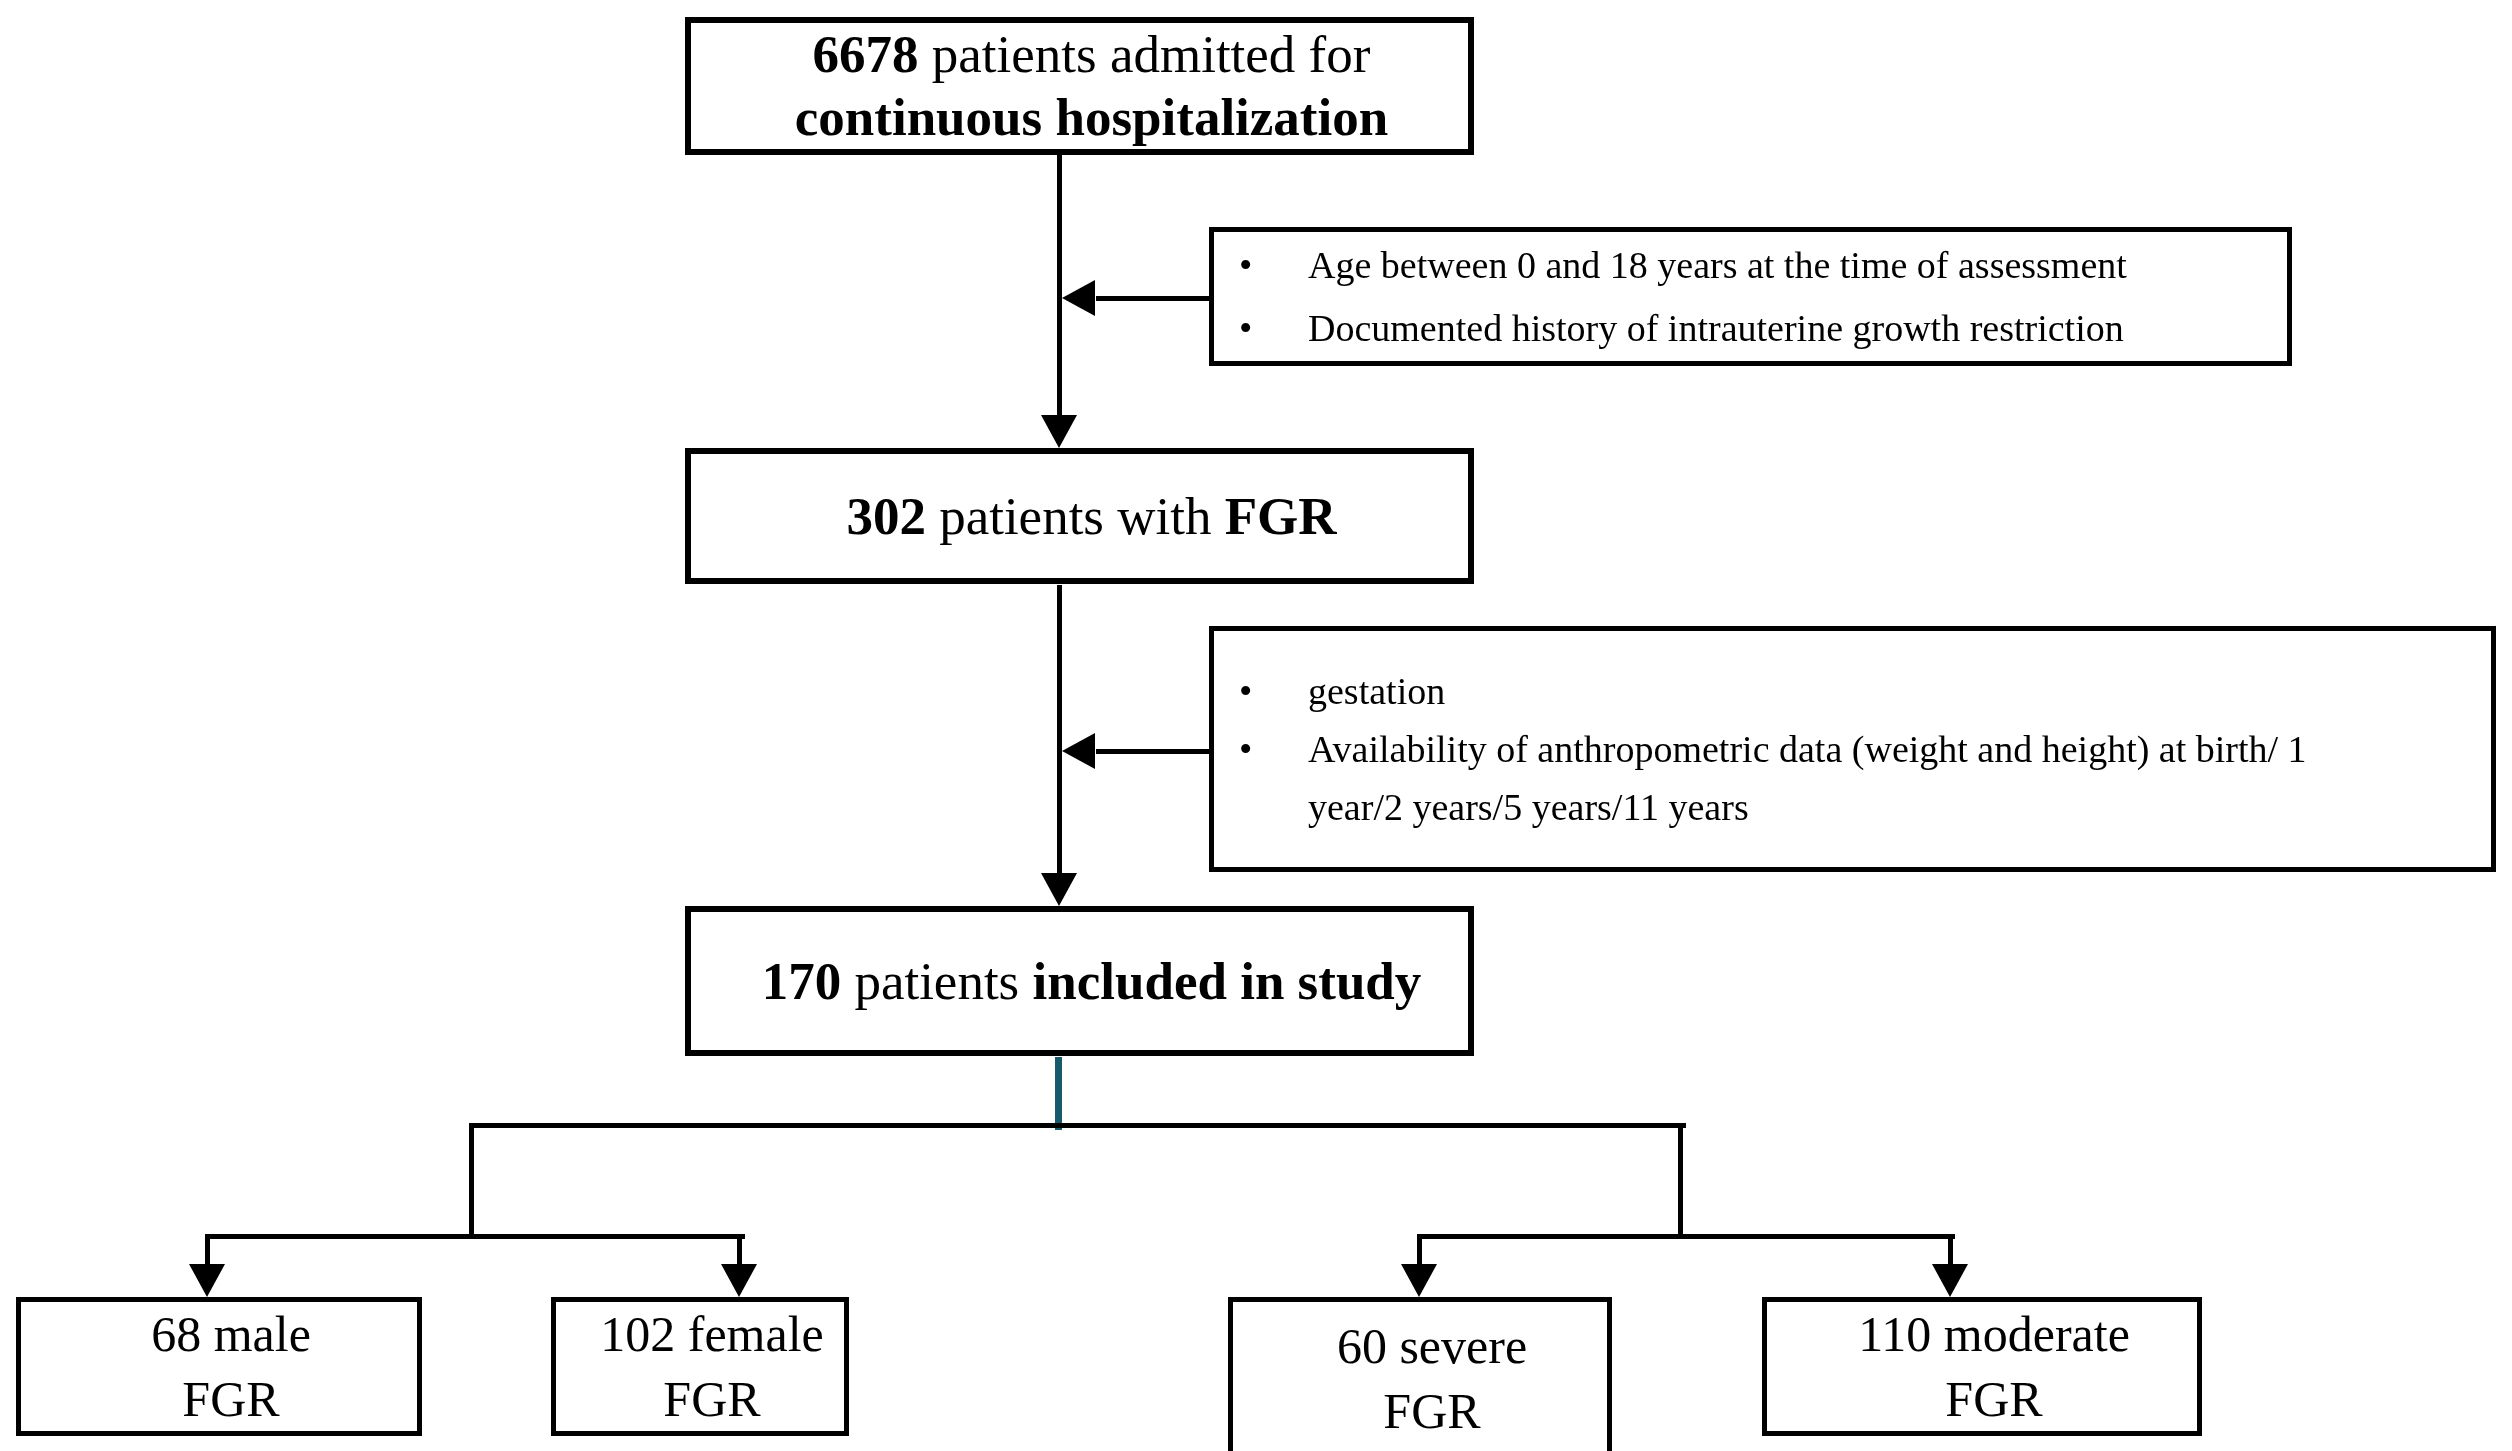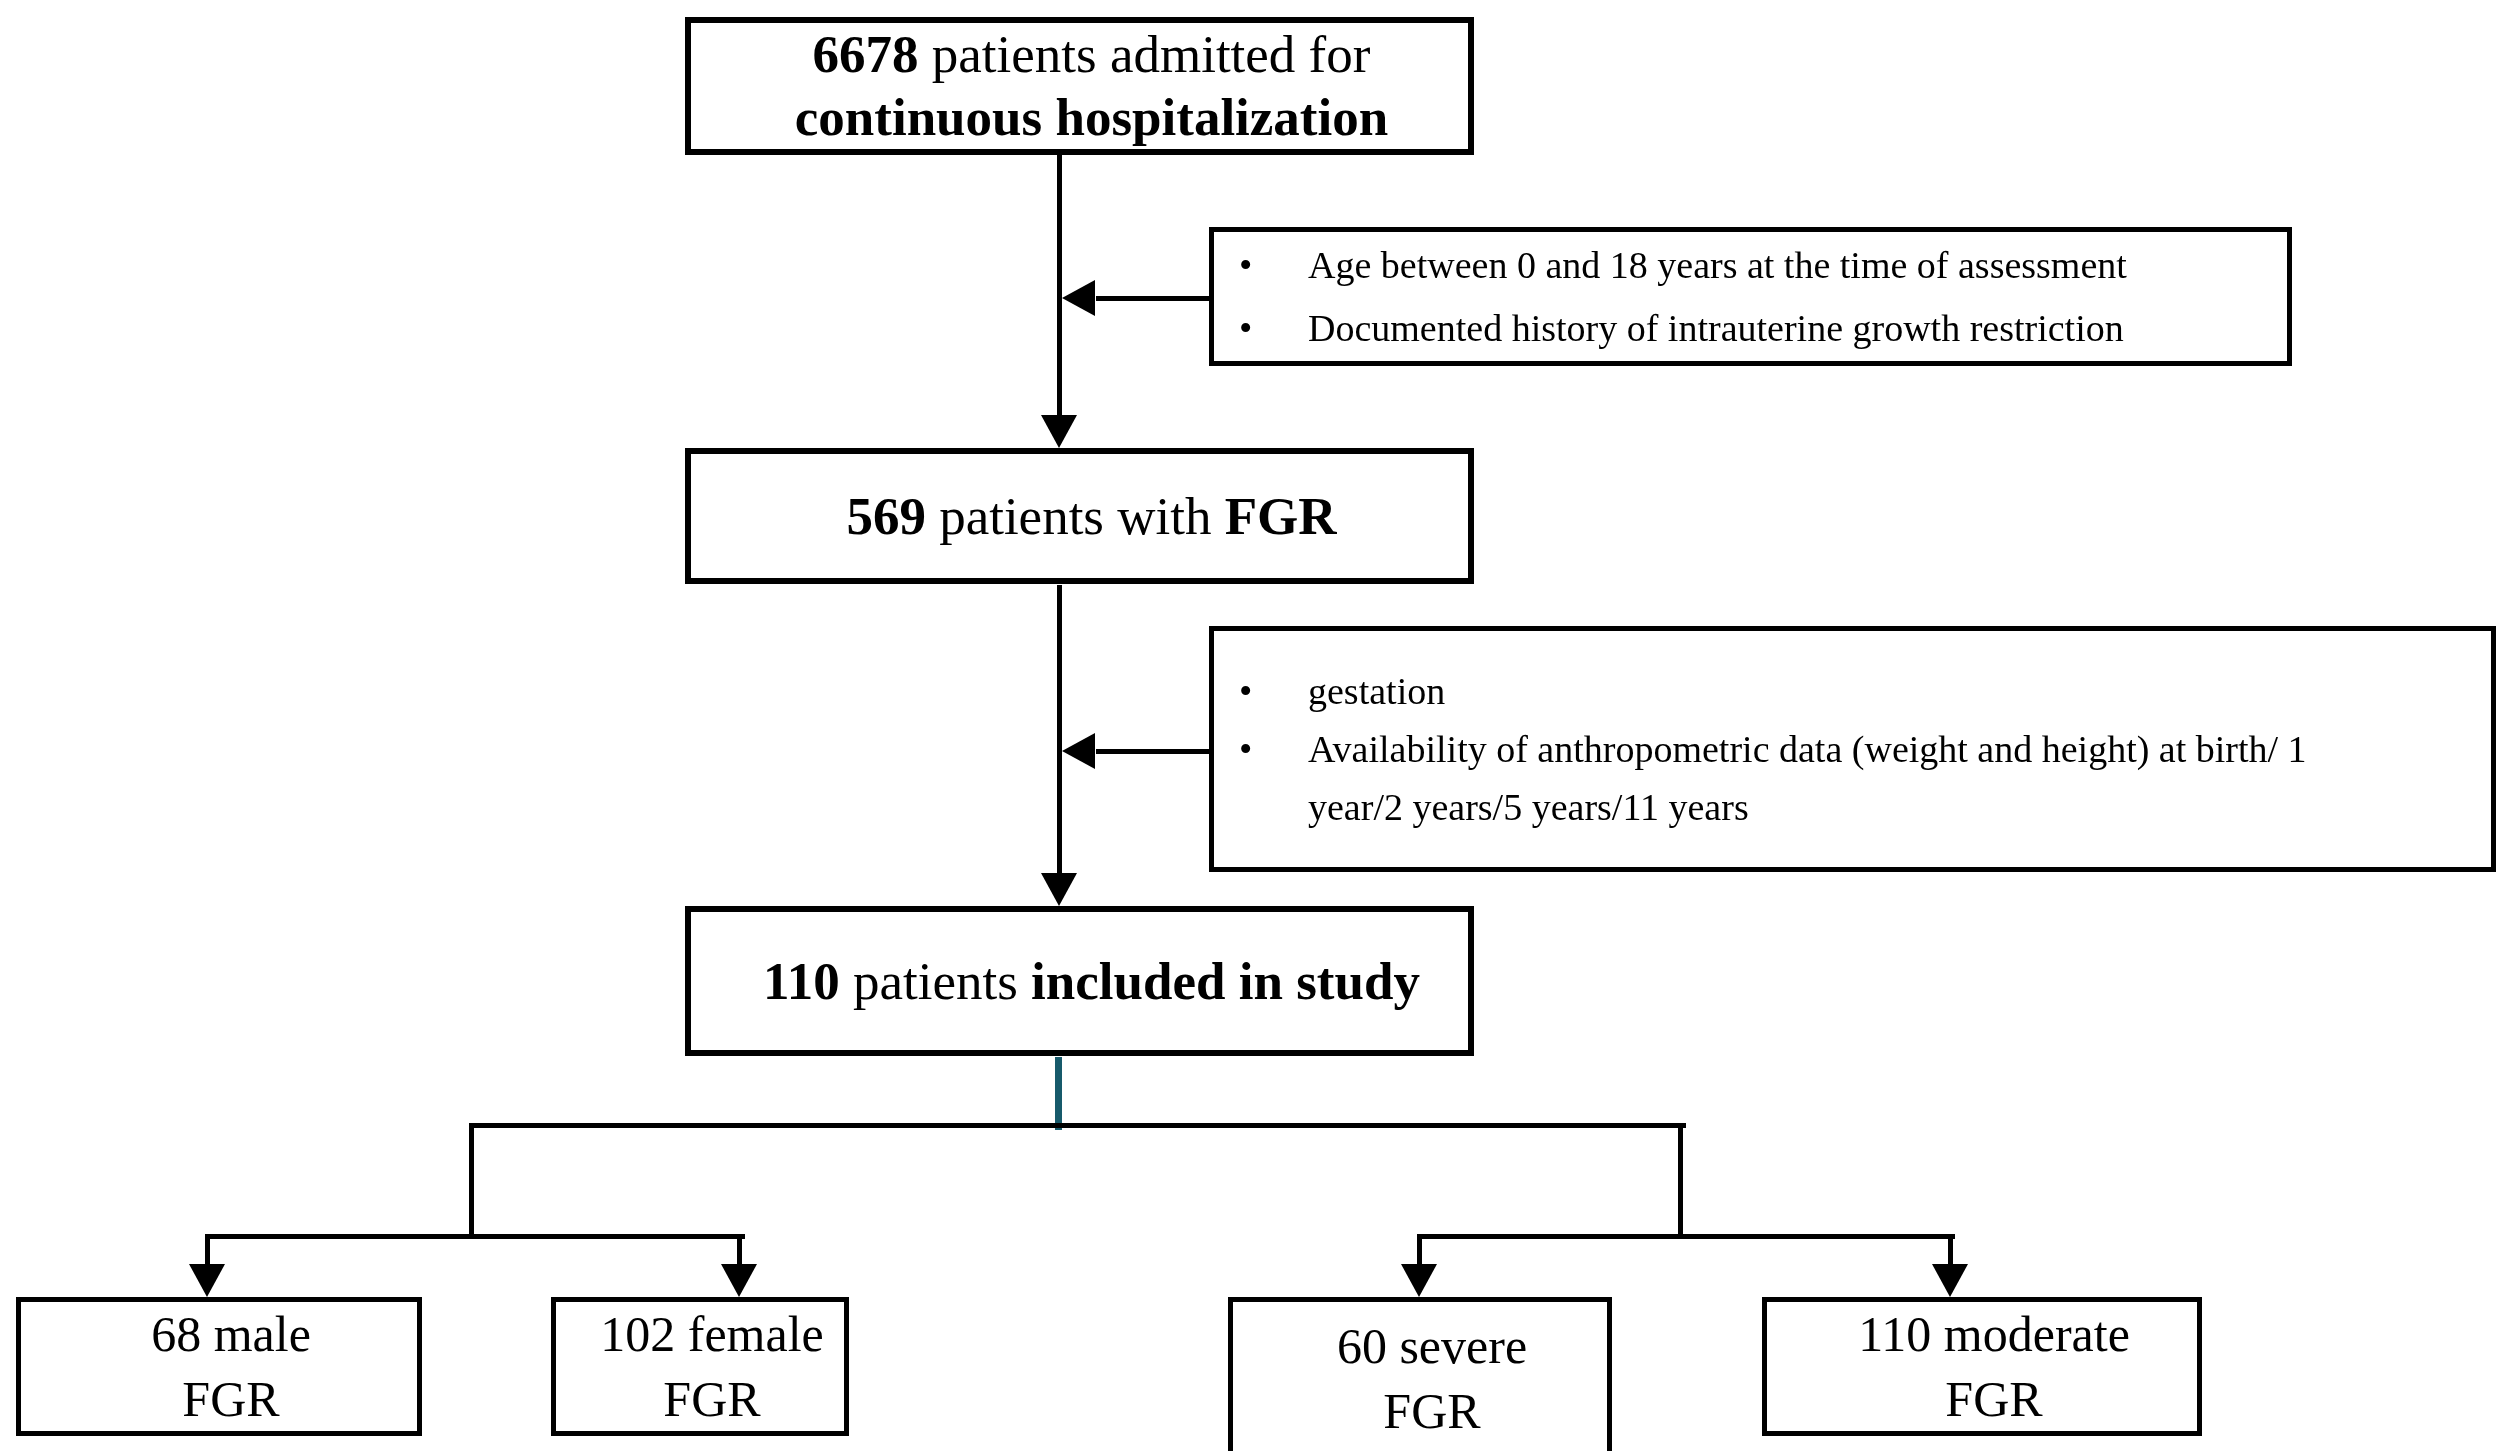--- a/index.html
+++ b/index.html
@@ -86,21 +86,21 @@
     <div class="bullet-item">
       <span class="bullet-mark">•</span>
       <span class="bline">Documented history of intrauterine growth restriction</span>
     </div>
   </div>
 
   <div class="line" style="left:1096px;top:296px;width:113px;height:5px;"></div>
   <div class="arrow-left" style="left:1062px;top:280px;"></div>
 
   <div class="box" style="left:685px;top:448px;width:789px;height:136px;">
-    <div class="main-line"><b>569</b><span> patients with </span><b>FGR</b></div>
+    <div class="main-line"><b>302</b><span> patients with </span><b>FGR</b></div>
   </div>
 
   <div class="line" style="left:1057px;top:585px;width:5px;height:292px;"></div>
   <div class="arrow-down" style="left:1041px;top:873px;"></div>
 
   <div class="crit-box crit-b" style="left:1209px;top:626px;width:1287px;height:246px;">
     <div class="bullet-item">
       <span class="bullet-mark">•</span>
       <span class="bline">gestation</span>
     </div>
@@ -108,21 +108,21 @@
       <span class="bullet-mark">•</span>
       <span class="bline">Availability of anthropometric data (weight and height) at birth/ 1</span>
       <span class="bline">year/2 years/5 years/11 years</span>
     </div>
   </div>
 
   <div class="line" style="left:1096px;top:749px;width:113px;height:5px;"></div>
   <div class="arrow-left" style="left:1062px;top:733px;"></div>
 
   <div class="box" style="left:685px;top:906px;width:789px;height:150px;">
-    <div class="main-line"><b>110</b><span> patients </span><b>included in study</b></div>
+    <div class="main-line"><b>170</b><span> patients </span><b>included in study</b></div>
   </div>
 
   <div class="teal-line" style="left:1055px;top:1057px;width:6.7px;height:73px;"></div>
 
   <div class="line" style="left:469px;top:1123px;width:1217px;height:5px;"></div>
   <div class="line" style="left:469px;top:1123px;width:5px;height:115px;"></div>
   <div class="line" style="left:1678px;top:1123px;width:5px;height:115px;"></div>
   <div class="line" style="left:205px;top:1234px;width:540px;height:5px;"></div>
   <div class="line" style="left:1417px;top:1234px;width:538px;height:5px;"></div>
 

